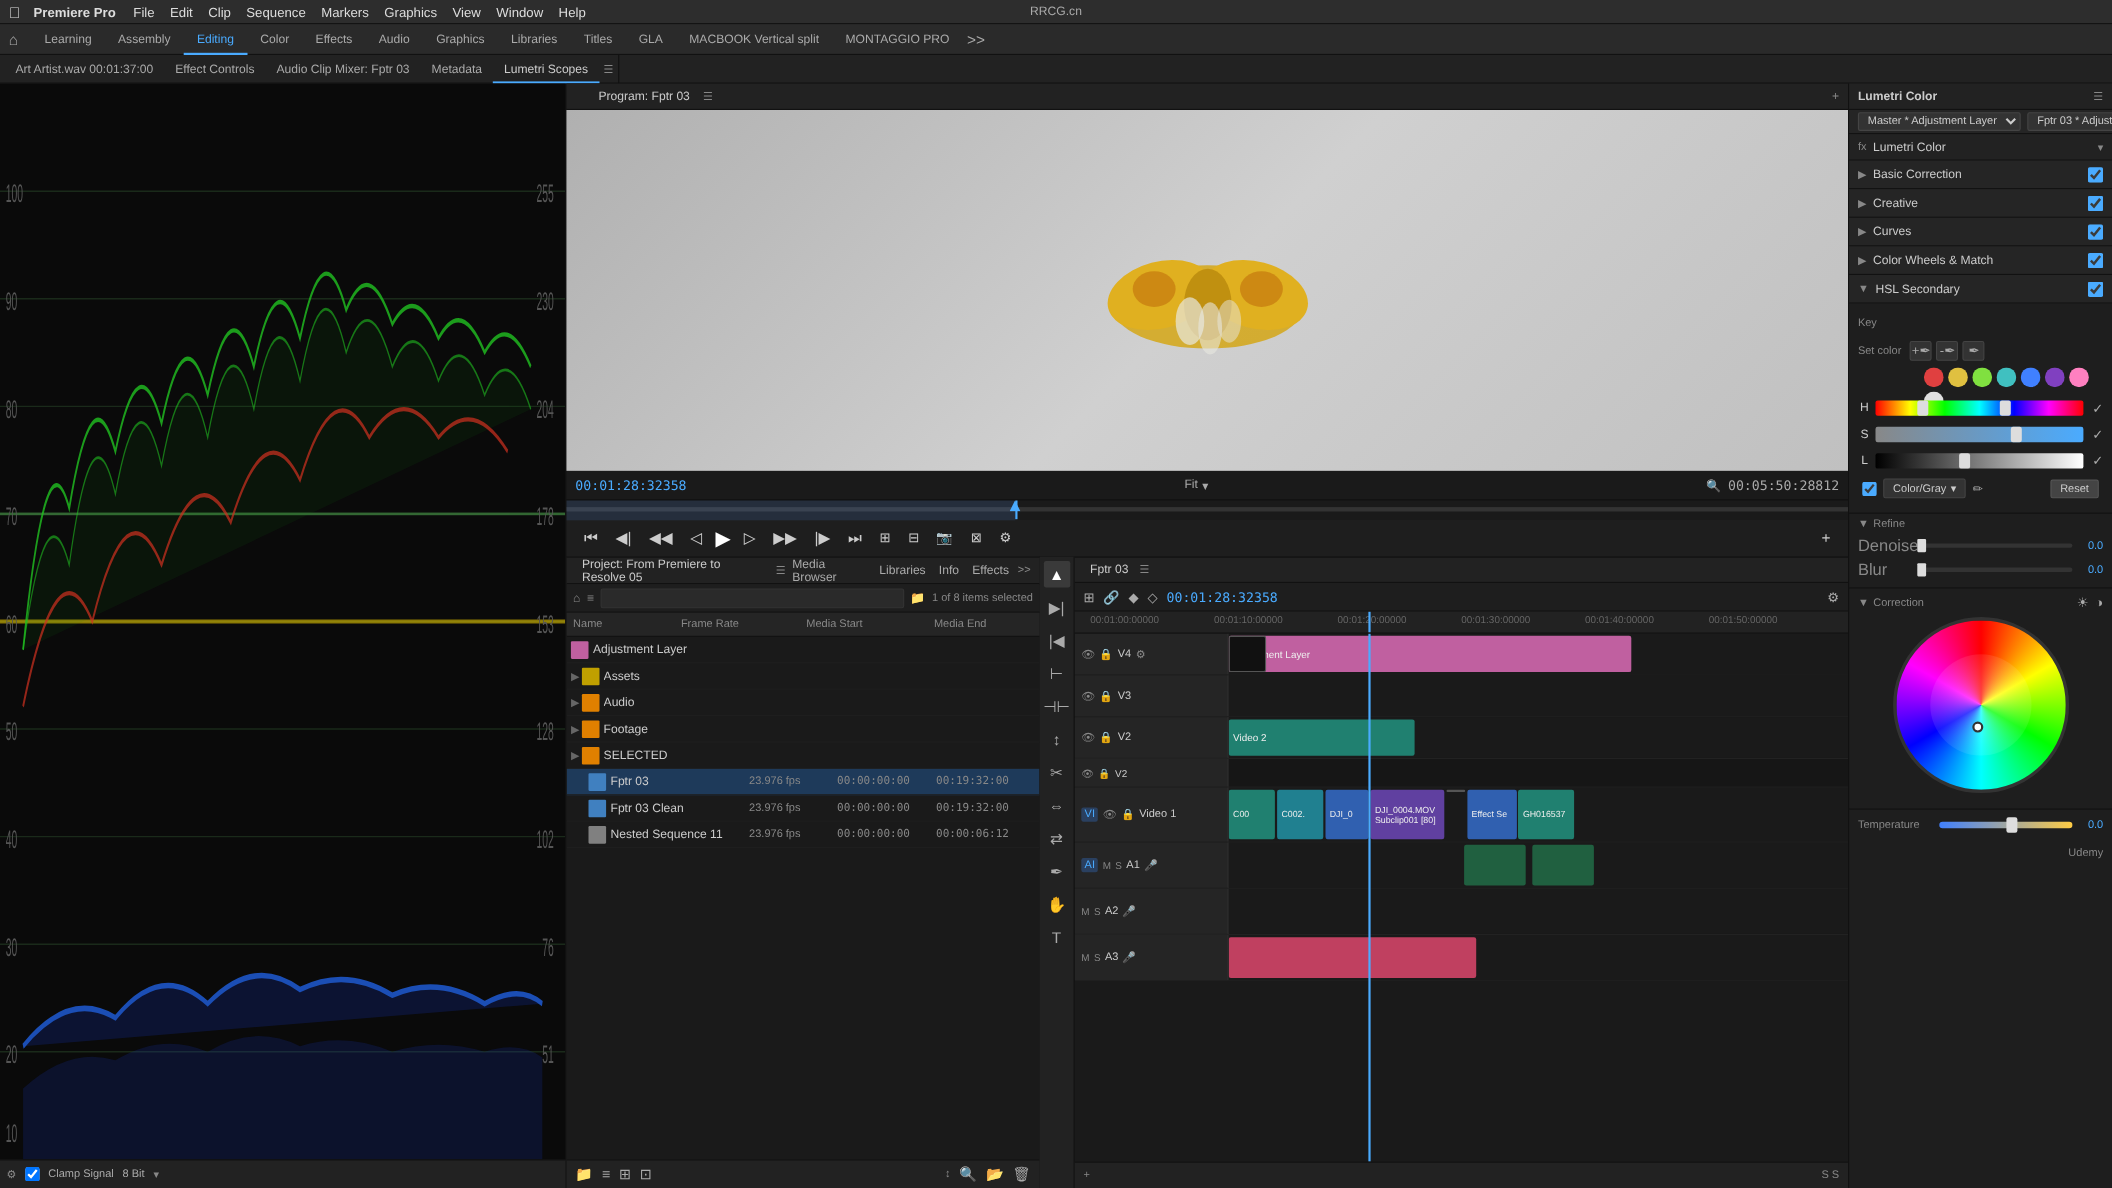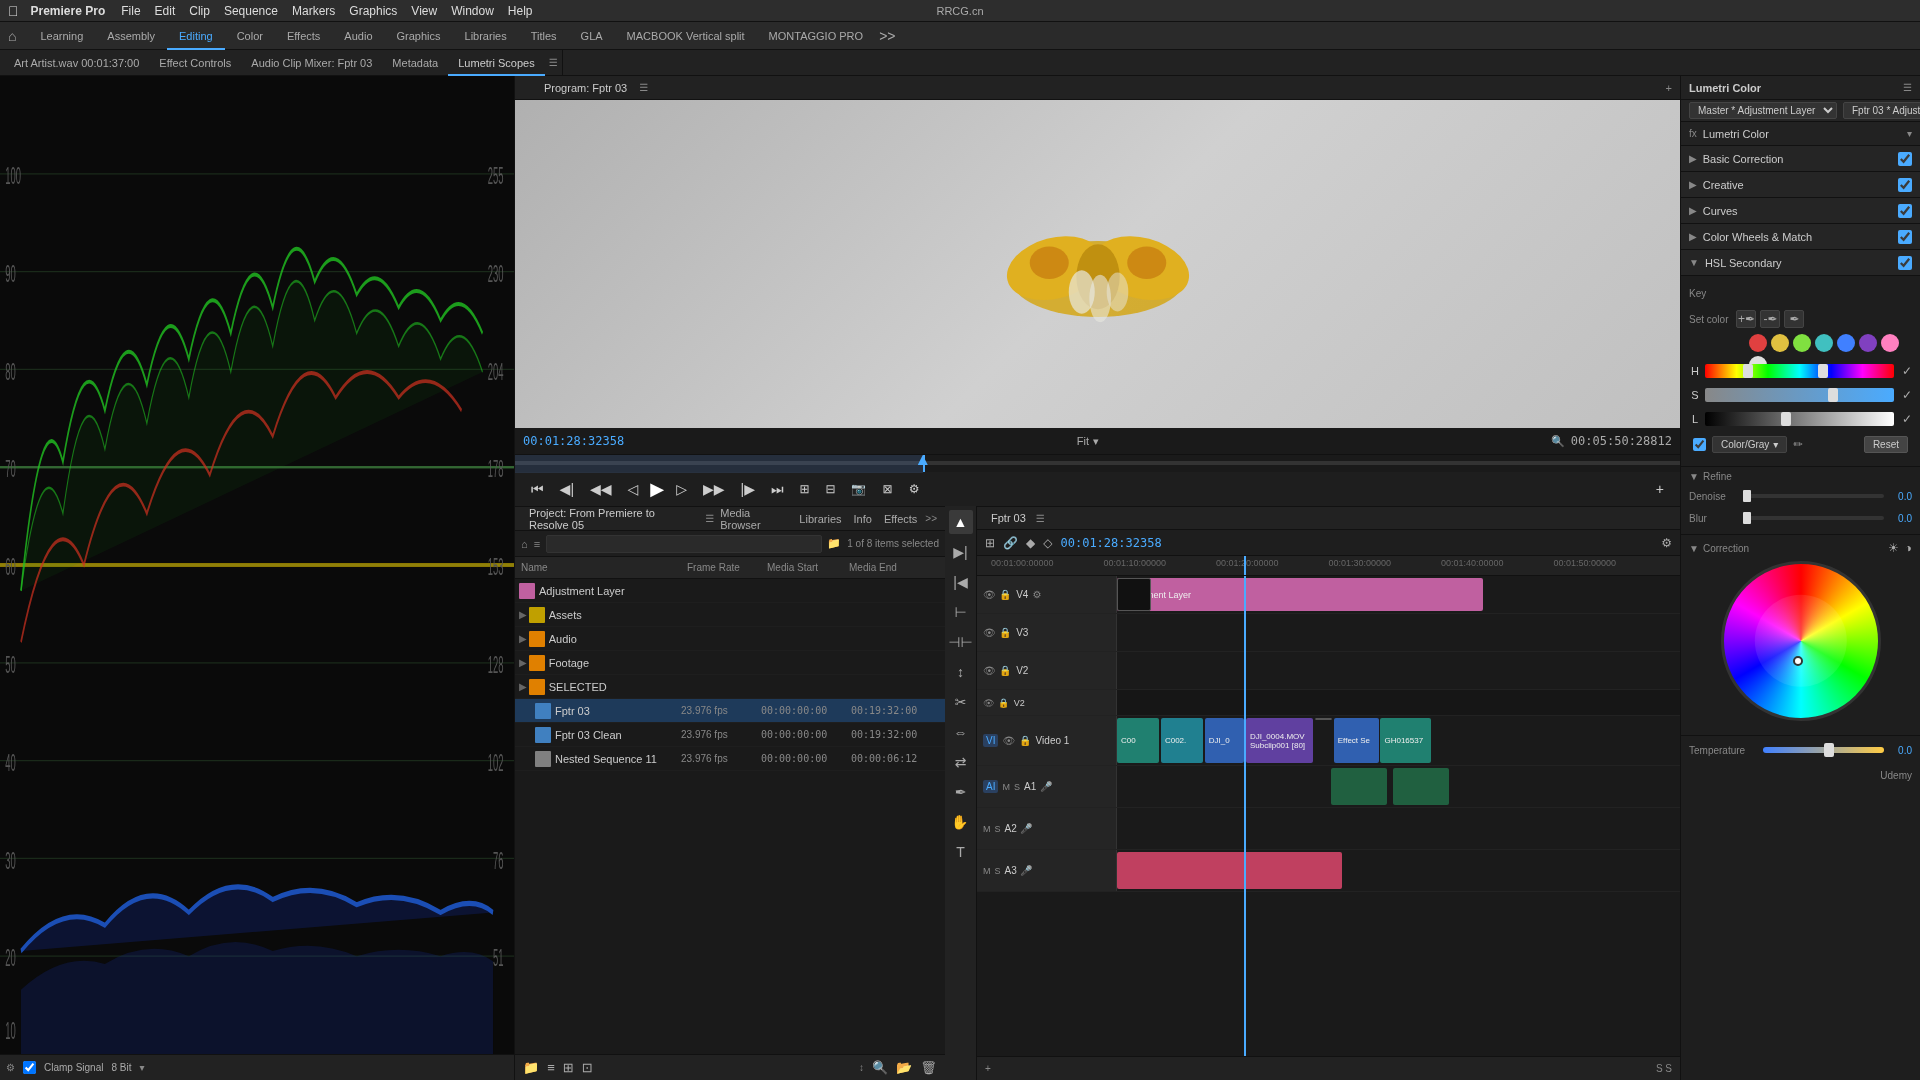--- a/index.html
+++ b/index.html
@@ -93,21 +93,21 @@
     .tool-btn.active { background: #3a3a3a; color: #fff; }
 
     
     #project-panel { width: 430px; min-width: 430px; display: flex; flex-direction: column; background: #1a1a1a; border-top: 1px solid #111; }
     #project-header { display: flex; align-items: center; height: 24px; background: #222; padding: 0 8px; border-bottom: 1px solid #111; }
     .proj-tab { font-size: 11px; color: #aaa; padding: 0 6px; cursor: pointer; }
     .proj-tab.active { color: #ccc; }
     #project-search { display: flex; align-items: center; height: 26px; padding: 0 6px; gap: 6px; background: #1e1e1e; border-bottom: 1px solid #111; }
     .search-input { flex: 1; background: #2a2a2a; border: 1px solid #333; color: #ccc; font-size: 11px; padding: 2px 6px; border-radius: 2px; }
     #project-table { flex: 1; overflow-y: auto; }
-    .proj-col-header { display: flex; height: 22px; background: #252525; border-bottom: 1px solid #111; font-size: 10px; color: #888; align-items: center; padding: 0 6px; }
+    .proj-col-header { display: flex; height: 22px; background: #252525; border-bottom: 1px solid #111; font-size: 10px; color: #888; align-items: center; padding: 0 6px; gap: 34px; }
     .col-name { flex: 1; }
     .col-fps { width: 80px; }
     .col-start { width: 82px; }
     .col-end { width: 90px; }
     .proj-row { display: flex; align-items: center; height: 24px; border-bottom: 1px solid #1e1e1e; padding: 0 4px; cursor: pointer; }
     .proj-row.selected { background: #1e3a5a; }
     .proj-row .icon { width: 16px; height: 16px; margin-right: 4px; border-radius: 1px; flex-shrink: 0; }
     .proj-row .arrow { color: #666; margin-right: 2px; font-size: 10px; cursor: pointer; }
     .proj-row .row-name { flex: 1; font-size: 11px; color: #ccc; white-space: nowrap; overflow: hidden; text-overflow: ellipsis; }
     .proj-row .row-fps { width: 80px; font-size: 10px; color: #888; }
@@ -160,21 +160,21 @@
 
     .color-gray-row { display: flex; align-items: center; height: 24px; padding: 0 4px; gap: 6px; margin-bottom: 4px; }
     .cg-btn { background: #333; border: 1px solid #444; color: #ccc; font-size: 10px; padding: 2px 8px; border-radius: 2px; cursor: pointer; display: flex; align-items: center; gap: 4px; }
     .cg-checkbox { accent-color: #4aabff; }
     .reset-btn { background: #444; border: 1px solid #555; color: #ccc; font-size: 10px; padding: 2px 8px; border-radius: 2px; cursor: pointer; margin-left: auto; }
 
     
     #refine-section { padding: 4px 8px; border-bottom: 1px solid #111; }
     .refine-header { font-size: 10px; color: #888; margin-bottom: 4px; display: flex; align-items: center; gap: 4px; }
     .slider-row2 { display: flex; align-items: center; height: 20px; gap: 4px; margin-bottom: 2px; }
-    .slider-label2 { font-size: 10px; color: #888; width: 50px; }
+    .slider-label2 { font-size: 15px; color: #888; width: 50px; }
     .slider-track2 { flex: 1; height: 4px; background: #333; border-radius: 2px; position: relative; }
     .slider-thumb2 { width: 8px; height: 12px; background: #ddd; border-radius: 1px; position: absolute; top: -4px; cursor: pointer; }
     .slider-val { font-size: 10px; color: #4aabff; width: 24px; text-align: right; }
 
     
     #correction-section { padding: 6px 8px; border-bottom: 1px solid #111; }
     .correction-header { display: flex; align-items: center; font-size: 10px; color: #888; margin-bottom: 6px; gap: 4px; }
     .corr-icons { display: flex; gap: 6px; margin-left: auto; }
     .corr-icon { color: #aaa; font-size: 12px; cursor: pointer; }
     #color-wheel-container { display: flex; justify-content: center; margin-bottom: 8px; }
@@ -541,20 +541,23 @@
               </div>
               <div class="track-content"></div>
             </div>
 
             <div class="track-row">
               <div class="track-header">
                 <span style="color:#888;font-size:10px;">👁</span>
                 <span style="color:#888;font-size:10px;">🔒</span>
                 <span class="track-name">V2</span>
               </div>
+              <div class="track-content">
+                <div class="track-clip teal" style="left:0%;width:30%;">Video 2</div>
+              </div>
             </div>
 
             <div class="track-row" style="height:26px;">
               <div class="track-header">
                 <span style="color:#888;font-size:9px;">👁</span>
                 <span style="color:#888;font-size:9px;">🔒</span>
                 <span class="track-name" style="font-size:9px;">V2</span>
               </div>
               <div class="track-content" style="background:#161616;"></div>
             </div>

